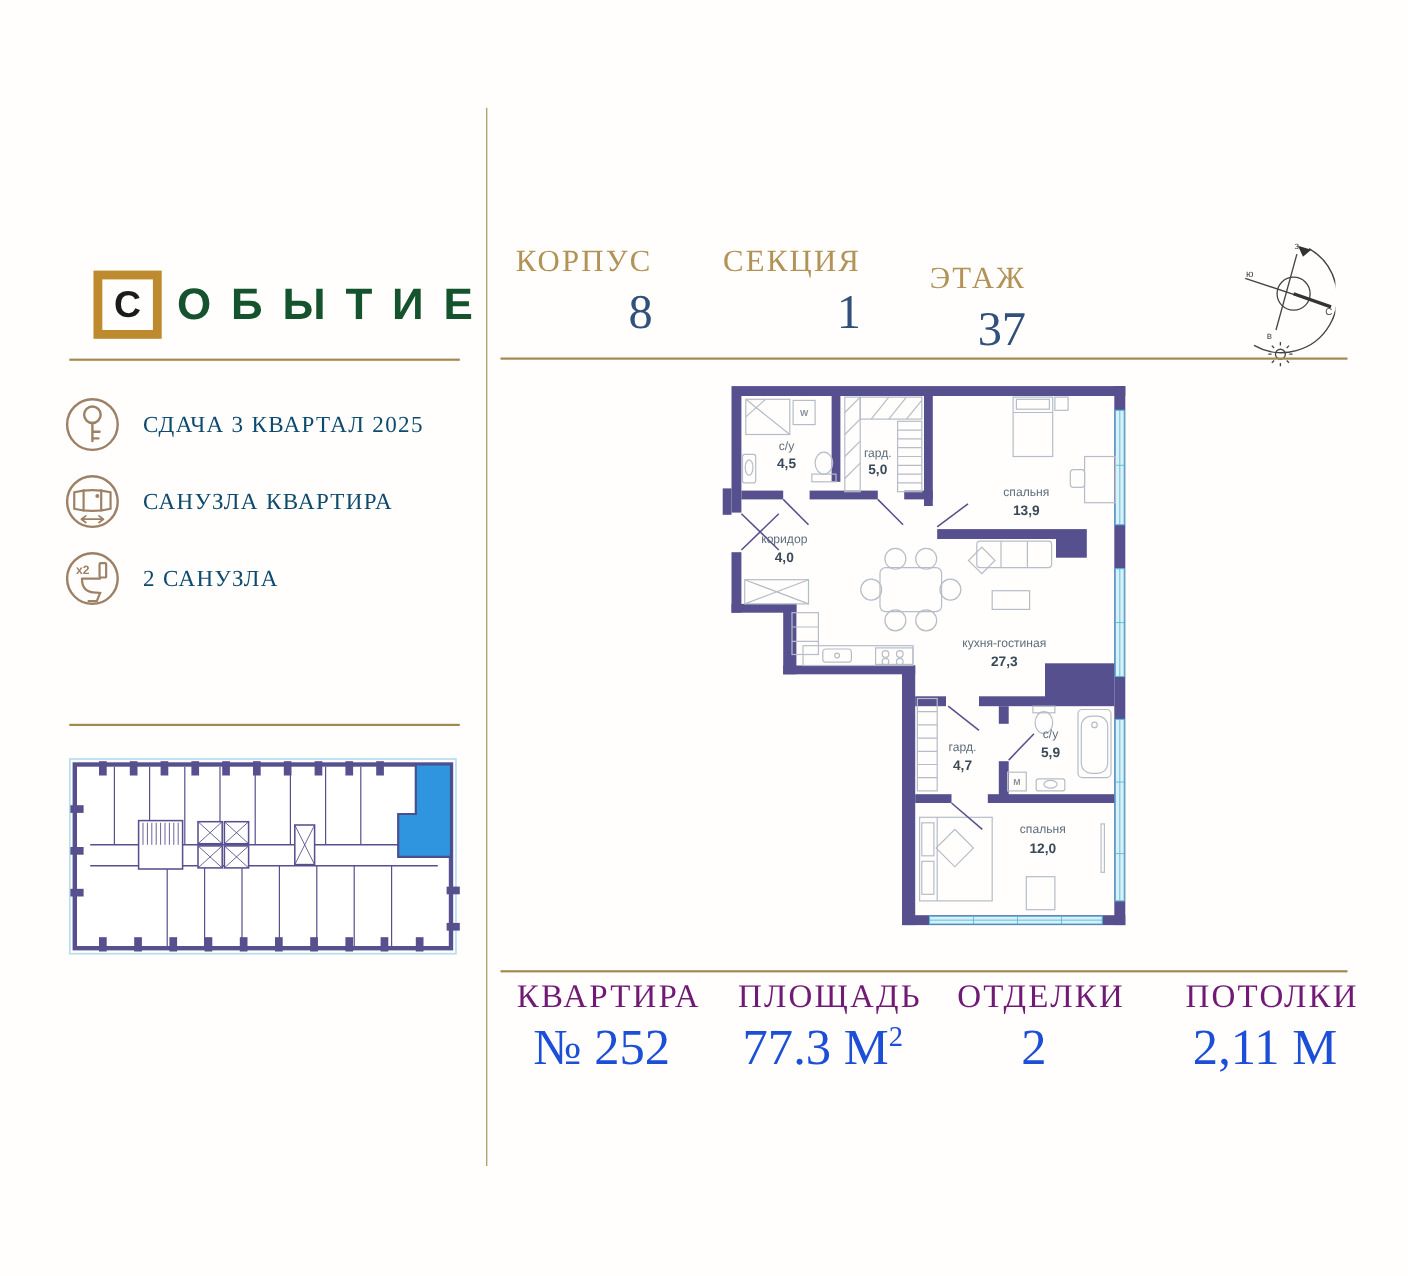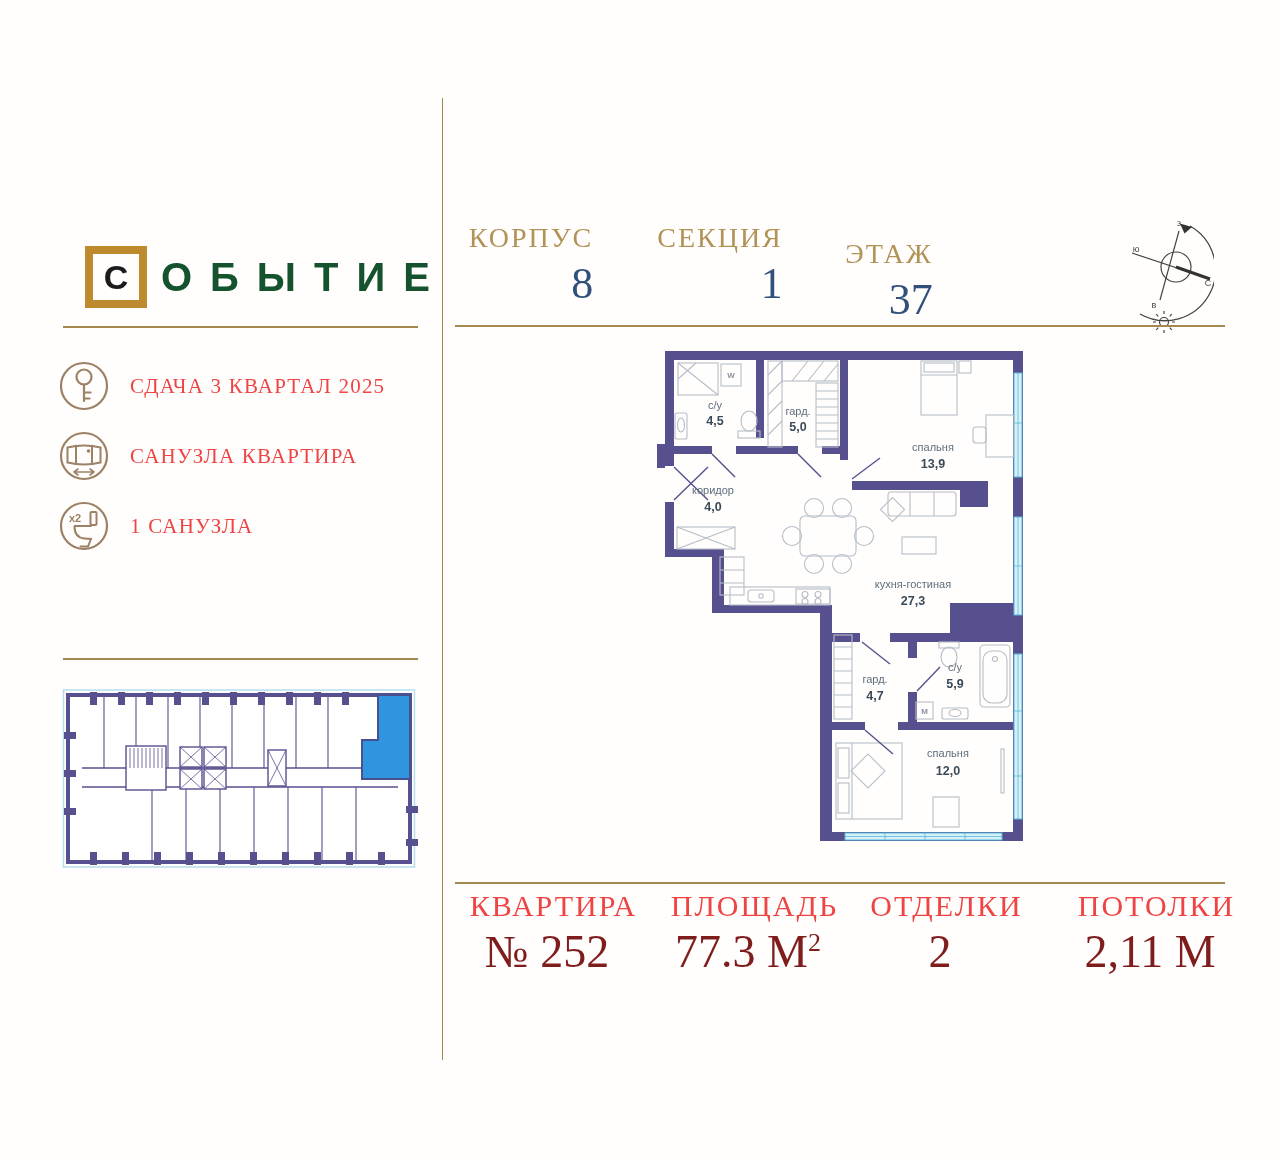--- a/index.html
+++ b/index.html
@@ -10,32 +10,32 @@
 
   
   .logo{position:absolute;left:85px;top:246px;display:flex;align-items:center;gap:14px;}
   .logo-box{width:46px;height:46px;border:8px solid #bd8a2e;display:flex;align-items:center;
             justify-content:center;font-weight:800;font-size:34px;color:#1b1b1b;}
   .logo-rest{font-weight:800;font-size:40px;color:#14532d;letter-spacing:18px;line-height:1;}
 
   
   .features{position:absolute;left:58px;top:360px;width:370px;list-style:none;margin:0;padding:0;}
   .features li{display:flex;align-items:center;gap:20px;height:52px;margin-bottom:18px;}
-  .feat-label{font-family:"Liberation Serif",serif;font-size:21px;color:#ef4444;
+  .feat-label{font-family:"Liberation Serif",serif;font-size:21px;color:#0c4a6e;
               letter-spacing:1.2px;white-space:nowrap;}
 
   
   .hstat{position:absolute;top:222px;text-align:right;transform:translateX(-50%);}
   .hstat .lbl{font-family:"Liberation Serif",serif;font-size:28px;color:#b29357;letter-spacing:2px;}
   .hstat .val{font-family:"Liberation Serif",serif;font-size:44px;color:#31517b;margin-top:4px;}
 
   
   .bstat{position:absolute;top:889px;text-align:center;transform:translateX(-50%);}
-  .bstat .lbl{font-family:"Liberation Serif",serif;font-size:30px;color:#ef4444;letter-spacing:2px;margin-left:13px;}
-  .bstat .val{font-family:"Liberation Serif",serif;font-size:46px;color:#7f1d1d;margin-top:2px;}
+  .bstat .lbl{font-family:"Liberation Serif",serif;font-size:30px;color:#701a75;letter-spacing:2px;margin-left:13px;}
+  .bstat .val{font-family:"Liberation Serif",serif;font-size:46px;color:#1d4ed8;margin-top:2px;}
   .bstat sup{font-size:26px;}
 
   svg text{font-family:"Liberation Sans",sans-serif;}
   .room-name{font-size:11px;fill:#5e6d7c;}
   .room-area{font-size:12.5px;font-weight:bold;fill:#3b4a59;}
   .appl{font-size:8px;fill:#8a93a0;font-weight:bold;}
   .cmp{font-size:9px;fill:#4a4a4a;}
 </style>
 </head>
 <body>
@@ -76,21 +76,21 @@
     </li>
     <li>
       <svg width="52" height="52" viewBox="0 0 52 52">
         <g fill="none" stroke="#9d8166" stroke-width="2" stroke-linecap="round">
           <circle cx="26" cy="26" r="23" stroke-width="2.2"></circle>
           <rect x="32.5" y="12" width="6" height="13" rx="1"></rect>
           <path d="M16.5 26 H33 M16.5 26 c0 8 3.5 12 10 12.5 l6.5 0.5 -3 7.5 h-7.5"></path>
         </g>
         <text x="11" y="22" font-size="11" font-weight="bold" fill="#9d8166">x2</text>
       </svg>
-      <span class="feat-label">1 САНУЗЛА</span>
+      <span class="feat-label">2 САНУЗЛА</span>
     </li>
   </ul>
 
   <div class="hr" style="left:63px;top:658px;width:355px;"></div>
 
   <svg style="position:absolute;left:62px;top:684px;" width="358" height="190" viewBox="0 0 358 190">
     <rect x="1.5" y="6" width="351" height="177" fill="none" stroke="#b5deee" stroke-width="1.5"></rect>
     <rect x="6" y="11" width="342" height="167" fill="#ffffff" stroke="#57508e" stroke-width="4"></rect>
     <g fill="#57508e">
       <rect x="28" y="8" width="7" height="13"></rect>

